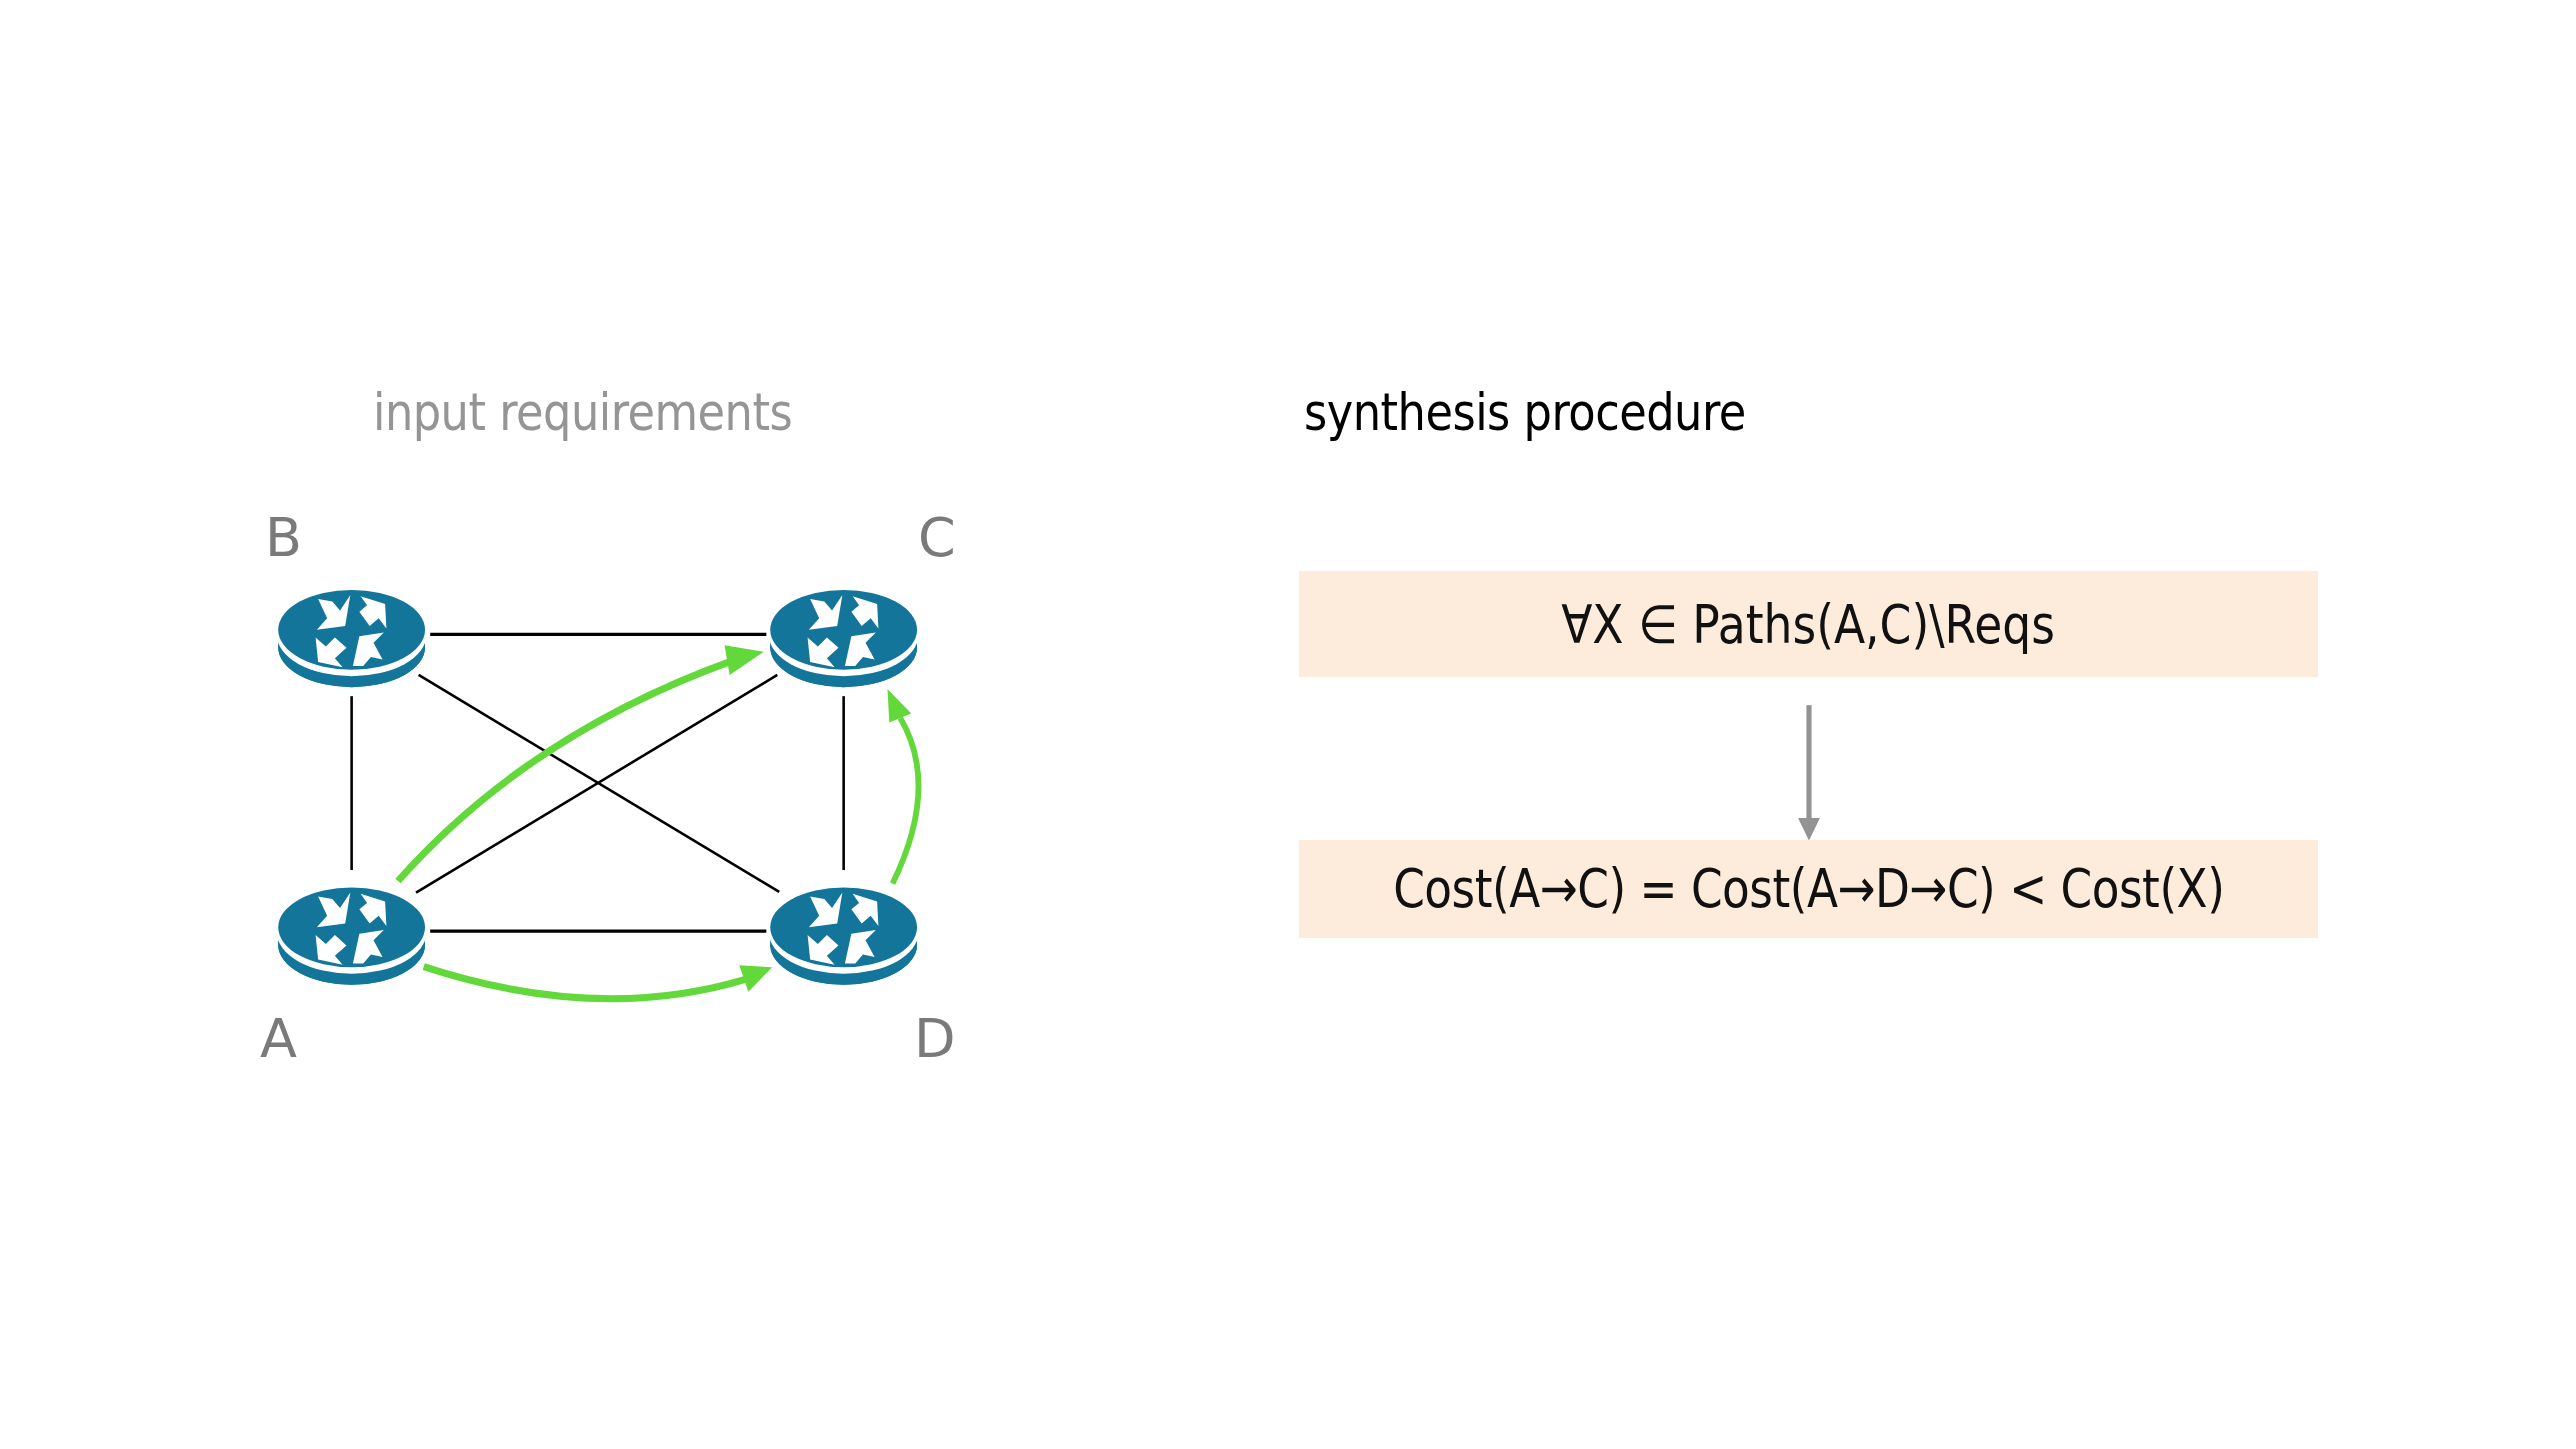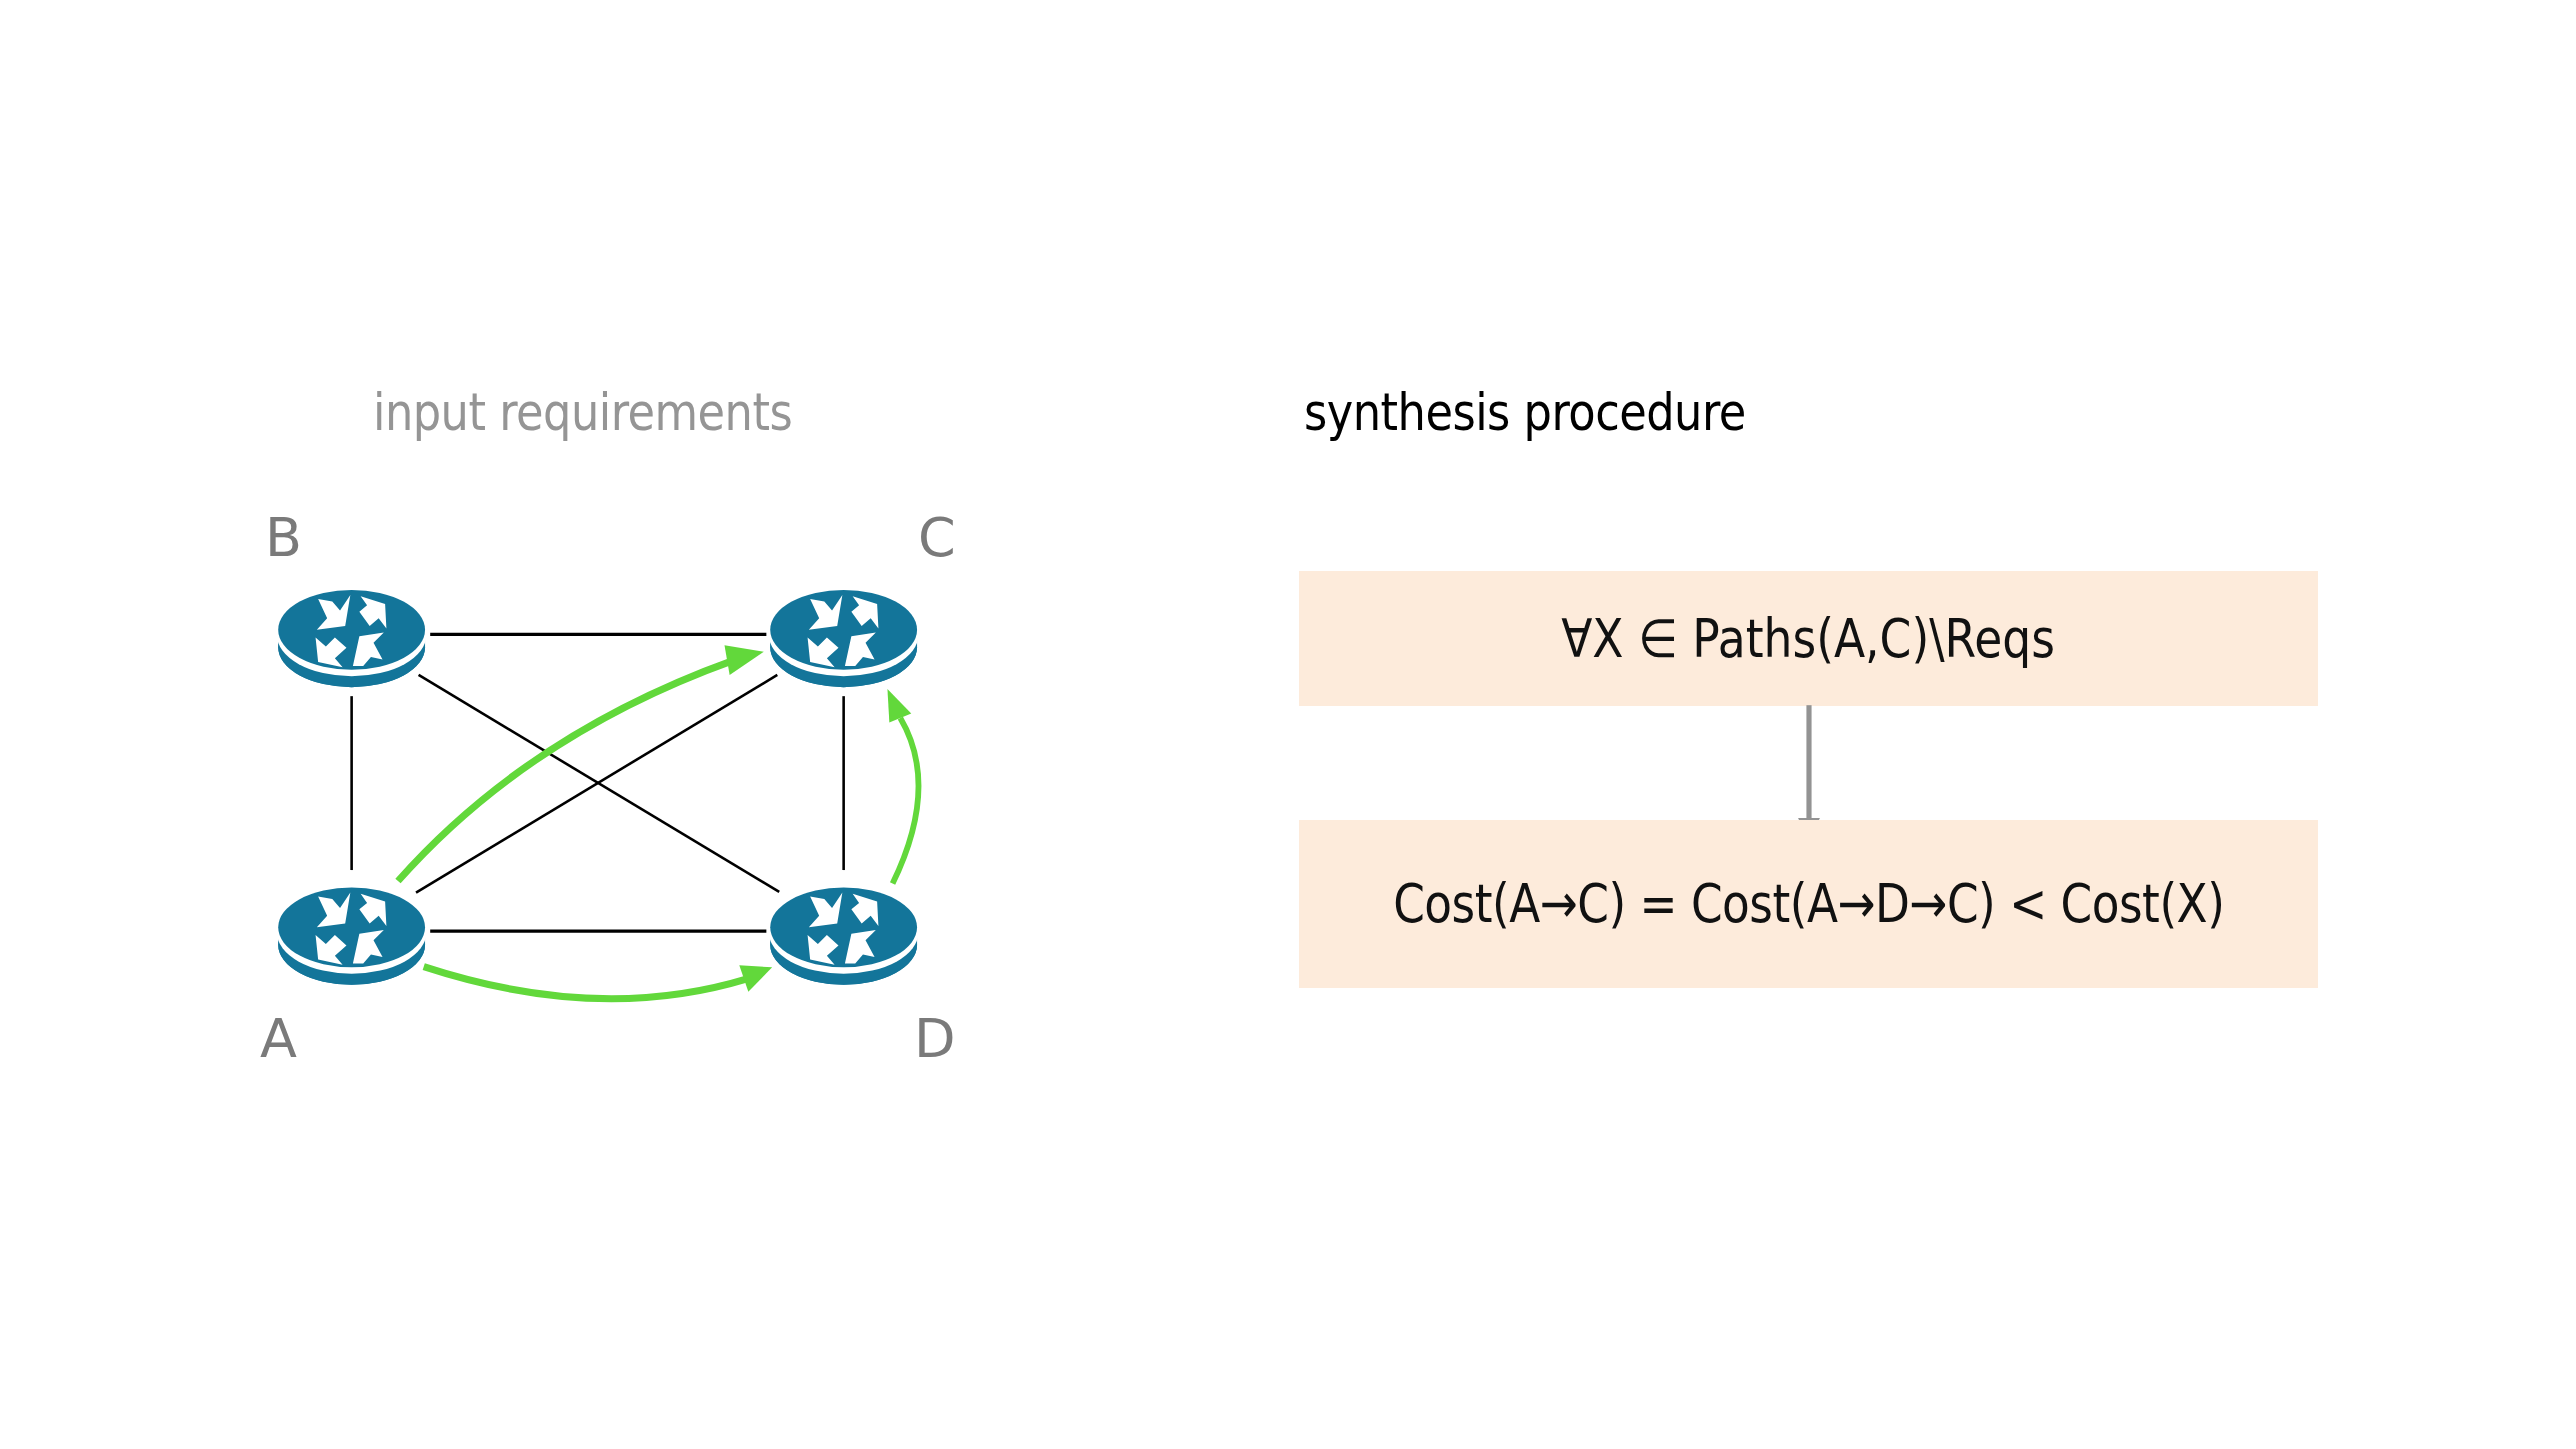--- a/index.html
+++ b/index.html
@@ -4,24 +4,24 @@
   <style>
     html, body { margin: 0; padding: 0; background: #ffffff; }
     body { width: 2576px; height: 1449px; position: relative; overflow: hidden;
            font-family: "DejaVu Sans", "Liberation Sans", sans-serif; }
     .title { position: absolute; font-size: 52px; line-height: 1; white-space: nowrap;
              font-family: "DejaVu Sans", sans-serif; letter-spacing: -0.6px; }
     #title-input { left: 373px; top: 386px; color: #959595; transform: scaleX(0.86); transform-origin: left top; }
     #title-synth { left: 1304px; top: 386px; color: #000000; transform: scaleX(0.86); transform-origin: left top; }
     .node-label { position: absolute; font-size: 54px; line-height: 1; color: #7a7a7a;
                   font-family: "DejaVu Sans", sans-serif; }
-    .box { position: absolute; left: 1299px; width: 1019px; height: 135px; background: #FDEBDB;
+    .box { position: absolute; left: 1299px; width: 1019px; height: 106px; background: #FDEBDB;
            display: flex; align-items: center; justify-content: center; }
     #box1 { top: 571px; }
-    #box2 { top: 820px; height: 168px; }
+    #box2 { top: 840px; height: 98px; }
     .box-text { font-family: "DejaVu Sans", sans-serif; color: #111111; white-space: nowrap; line-height: 1;
                 transform-origin: center center; }
     #box1 .box-text { font-size: 53px; transform: scaleX(0.86); }
     #box2 .box-text { font-size: 54px; transform: scaleX(0.84); letter-spacing: -0.6px; }
     svg#graph { position: absolute; left: 0; top: 0; width: 2576px; height: 1449px; }
     svg#flow-arrow { position: absolute; left: 0; top: 0; width: 2576px; height: 1449px; pointer-events: none; }
   </style>
 </head>
 <body>
 

